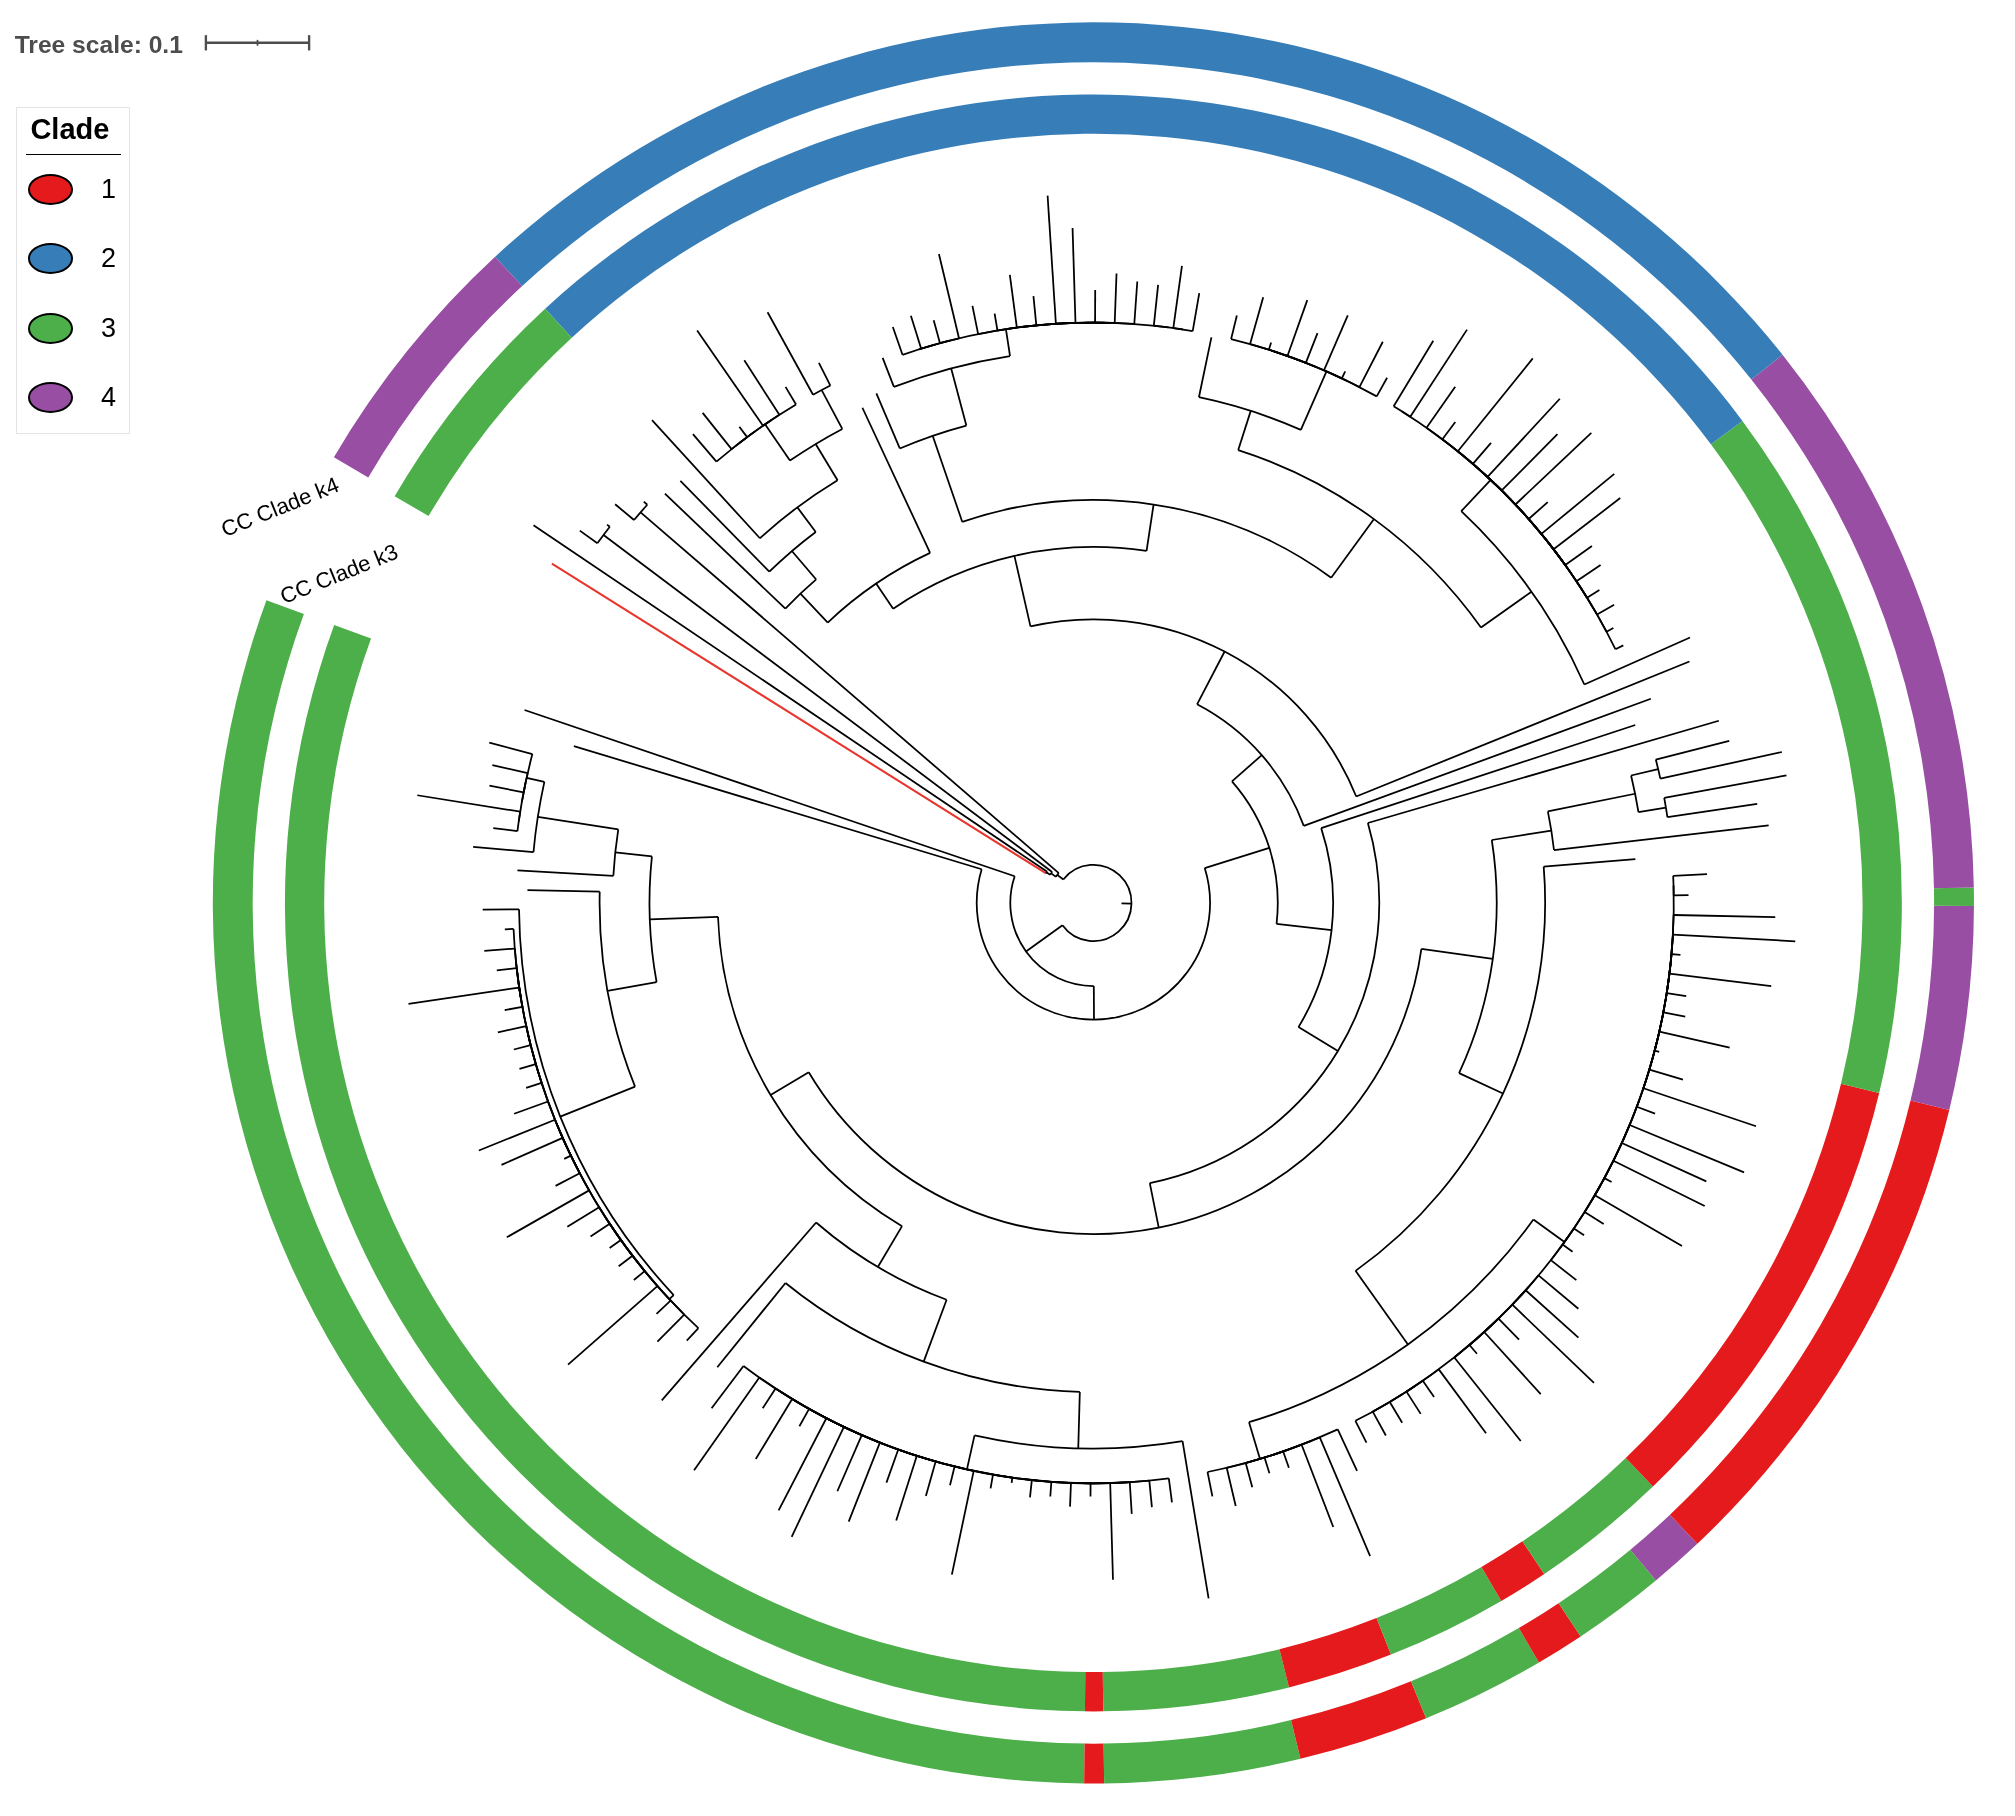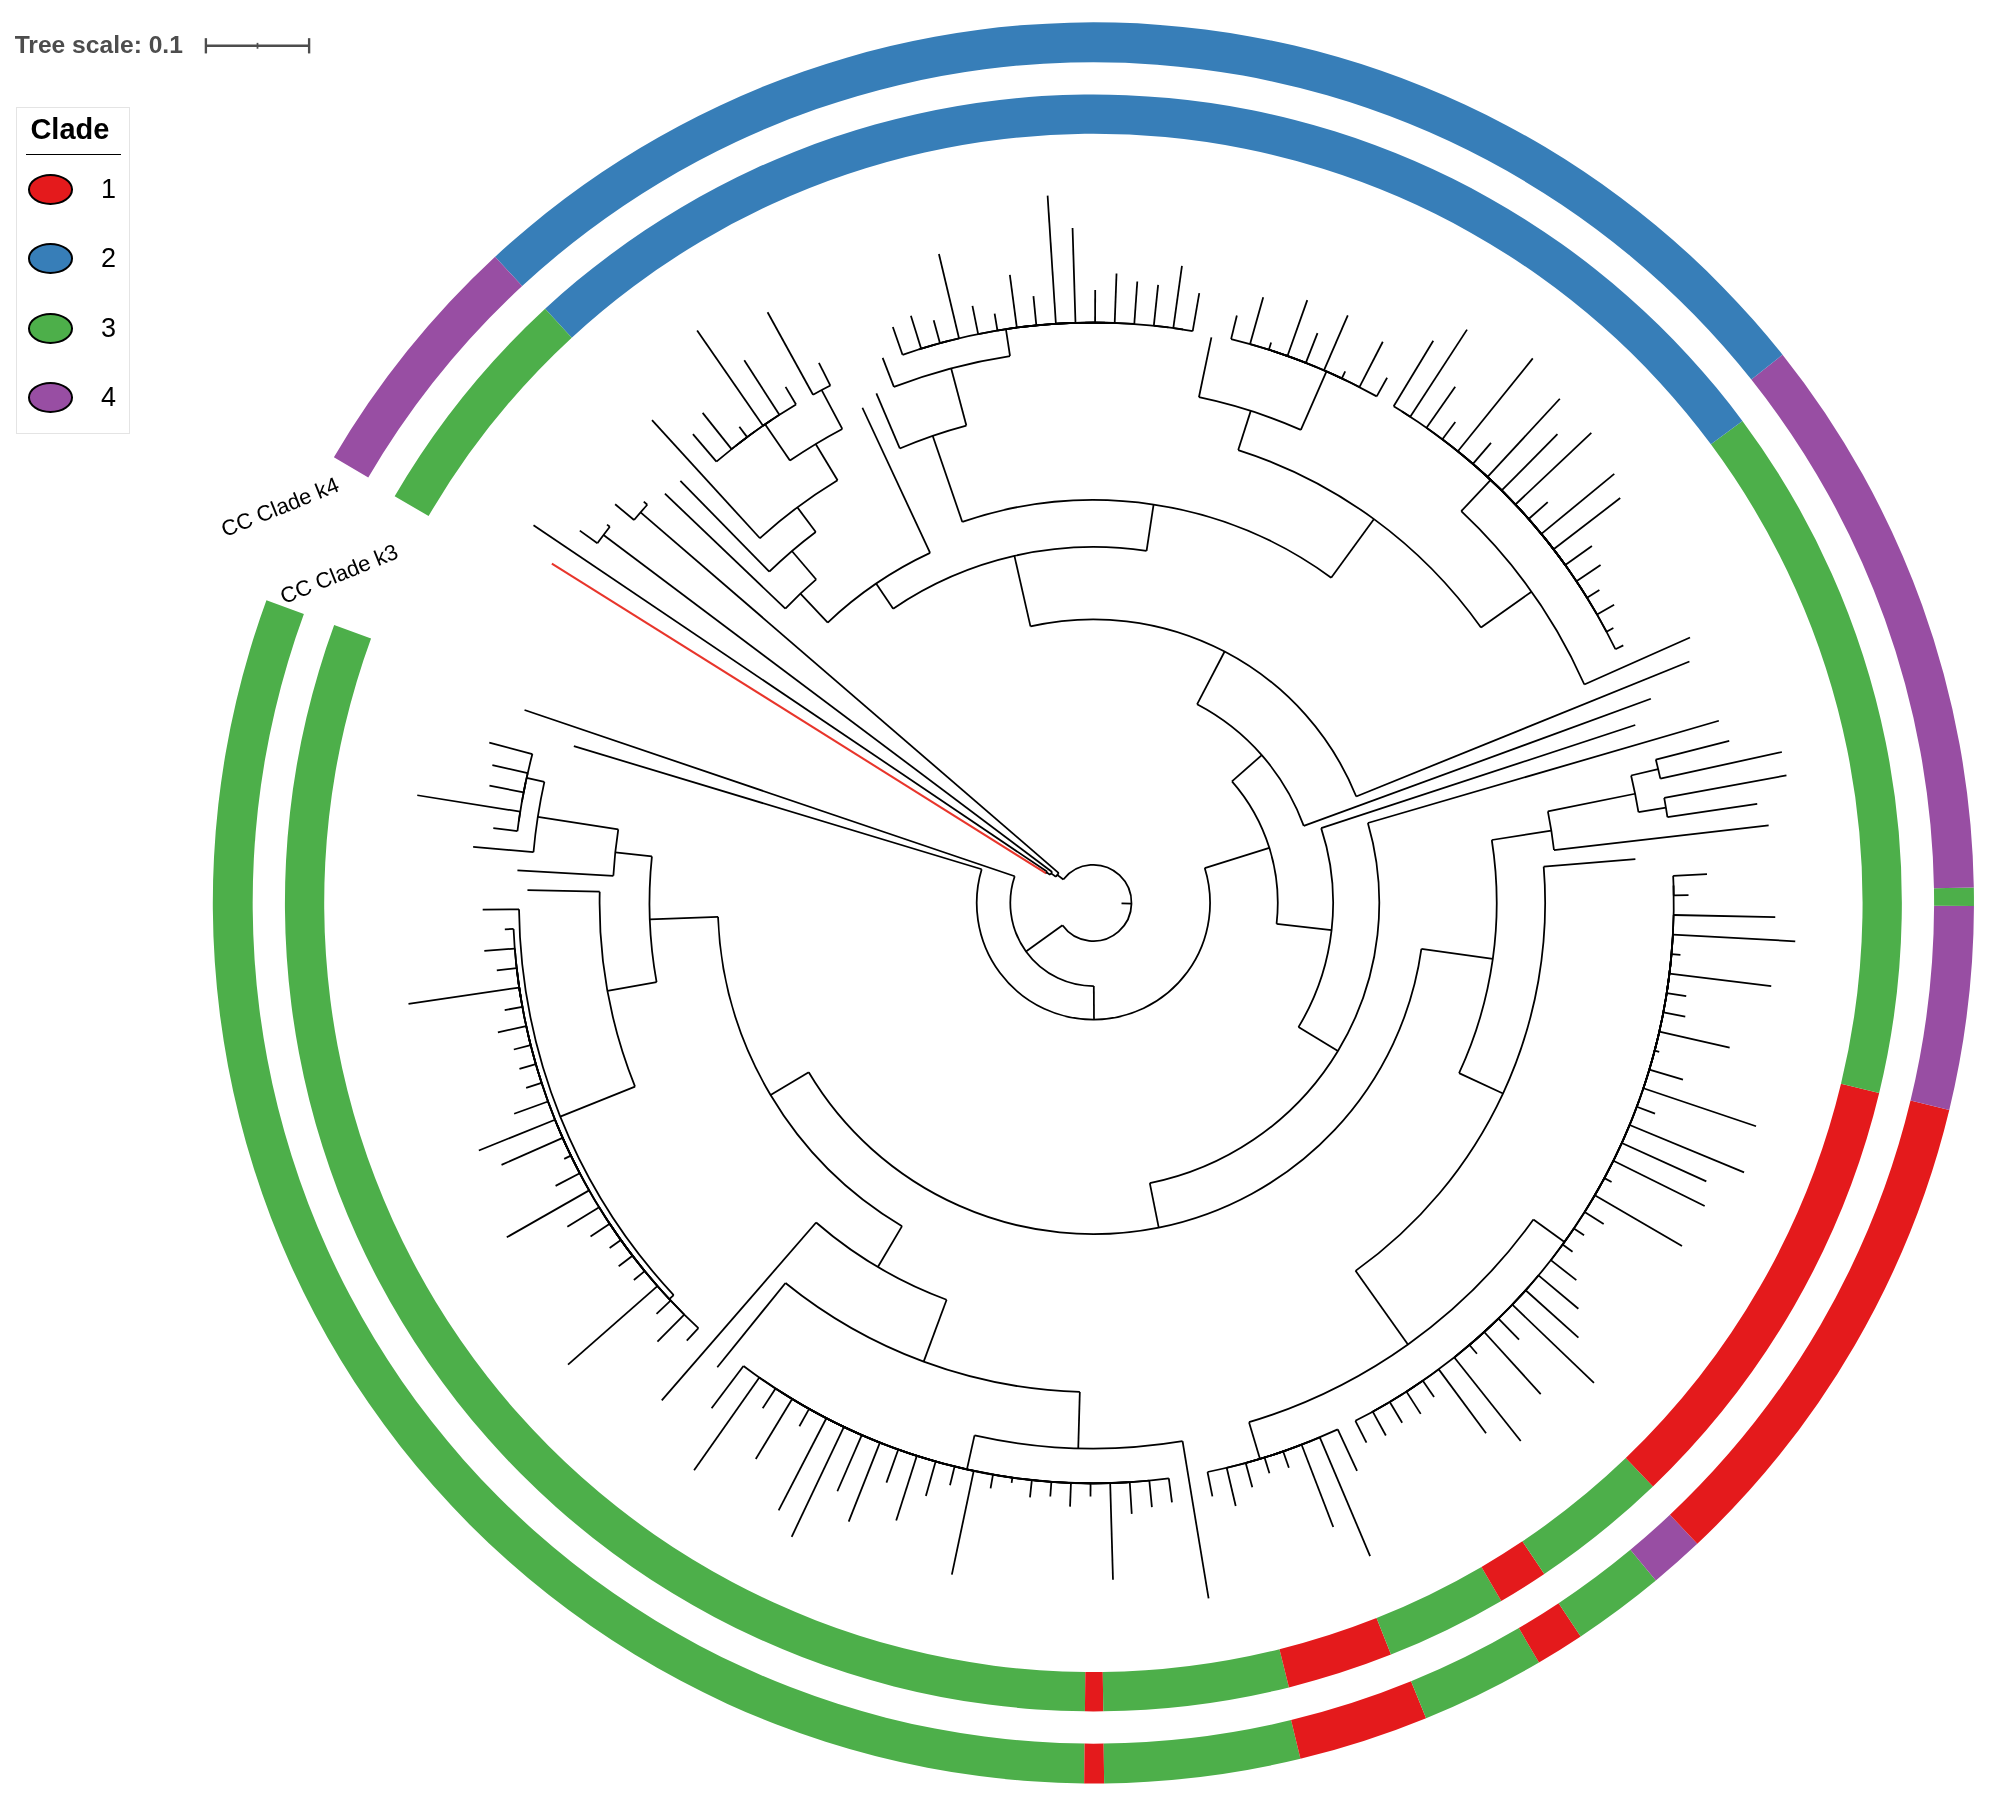--- a/index.html
+++ b/index.html
@@ -1,20 +1,20 @@
 <!DOCTYPE html>
 <html style="font-size:9.4px"><head>
 <meta charset="utf-8">
 <style>
   html,body{margin:0;padding:0;background:#ffffff;}
   #page{position:relative;width:2015px;height:1817px;background:#ffffff;overflow:hidden;
         font-family:"Liberation Sans", sans-serif;}
   #figure-svg{position:absolute;left:0;top:0;}
   
-  #tree-scale{position:absolute;left:14.7px;top:30.5px;display:flex;align-items:center;}
+  #tree-scale{position:absolute;left:14.7px;top:30.5px;display:flex;align-items:flex-start;}
   #tree-scale-text{font-size:24.6px;font-weight:bold;color:#4d4d4d;letter-spacing:0px;}
   #tree-scale-bar{margin-left:21px;margin-top:3.5px;}
   
   #legend-box{position:absolute;left:16.4px;top:107px;width:114px;height:327px;
               border:1.8px solid #e4e4e4;background:#ffffff;box-sizing:border-box;}
   #legend-title{position:absolute;left:13px;top:4.7px;font-size:29px;font-weight:bold;color:#000;}
   #legend-separator{position:absolute;left:8.2px;right:8.2px;top:46px;border-top:1.8px solid #000;}
   .legend-item{position:absolute;left:0;width:100%;height:30.5px;display:flex;align-items:center;}
   .legend-swatch{display:inline-block;width:45px;height:30.5px;border:2.3px solid #000;
                  border-radius:50%;box-sizing:border-box;margin-left:10.6px;flex:0 0 auto;}

